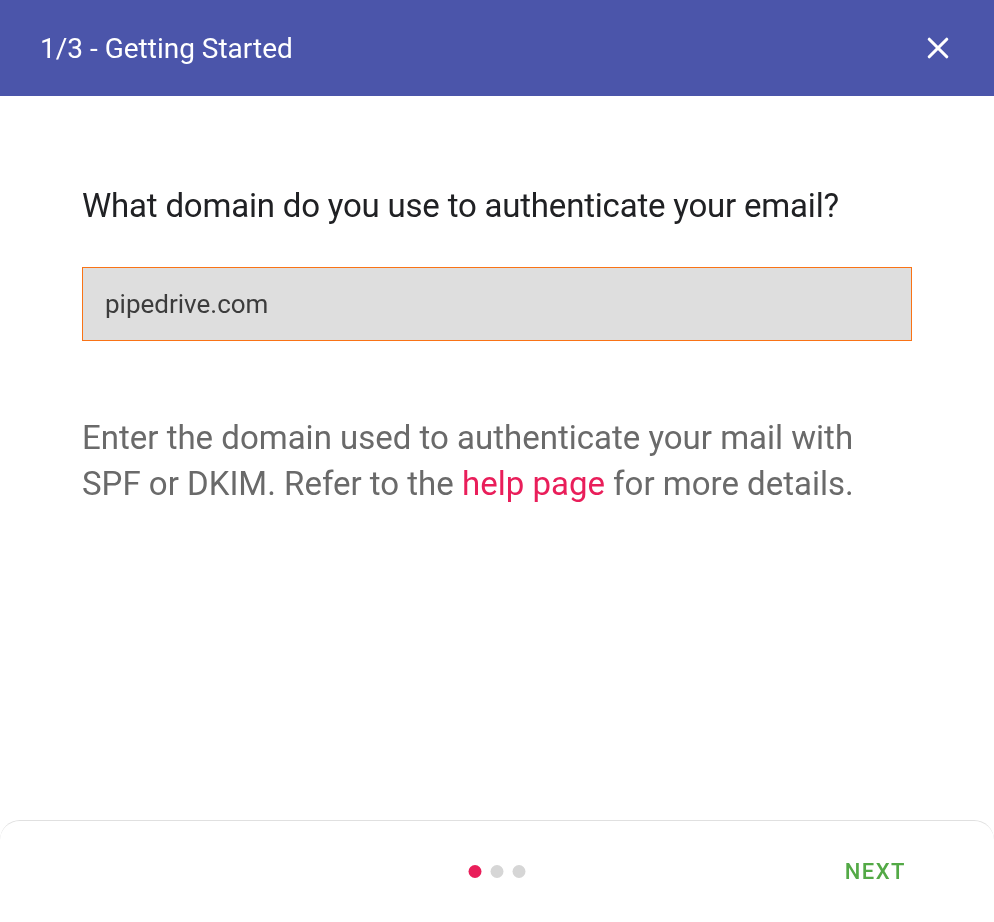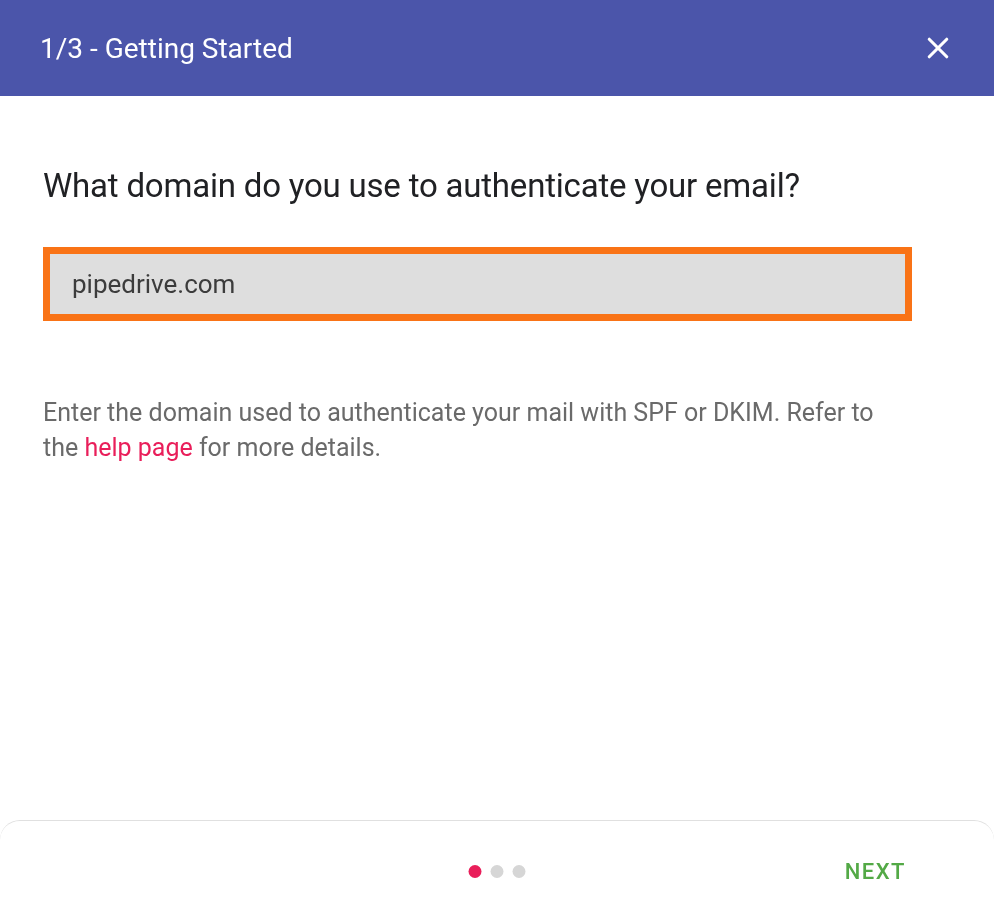--- a/index.html
+++ b/index.html
@@ -37,43 +37,44 @@
       display: flex;
       align-items: center;
       justify-content: center;
     }
     .close-btn svg {
       width: 30px;
       height: 30px;
     }
     .content {
       flex: 1;
-      padding: 70px 82px 0 43px;
+      padding: 70px 82px 0 82px;
+      margin-top: 20px;
     }
     .question {
       font-size: 33px;
       font-weight: 400;
       color: #202124;
       margin-bottom: 42px;
       letter-spacing: -0.2px;
     }
     .domain-input {
       width: 100%;
       height: 74px;
       background: #dedede;
-      border: 7px solid #f97316;
+      border: 1px solid #f97316;
       font-size: 26px;
       padding: 0 22px;
       font-family: inherit;
       color: #3c3c3c;
       outline: none;
     }
     .description {
       margin-top: 74px;
-      font-size: 25px;
+      font-size: 33px;
       color: #6a6a6a;
       line-height: 1.4;
     }
     .description a {
       color: #e91e5a;
       text-decoration: none;
     }
     .footer {
       height: 102px;
       border-top: 1px solid #e0e0e0;

